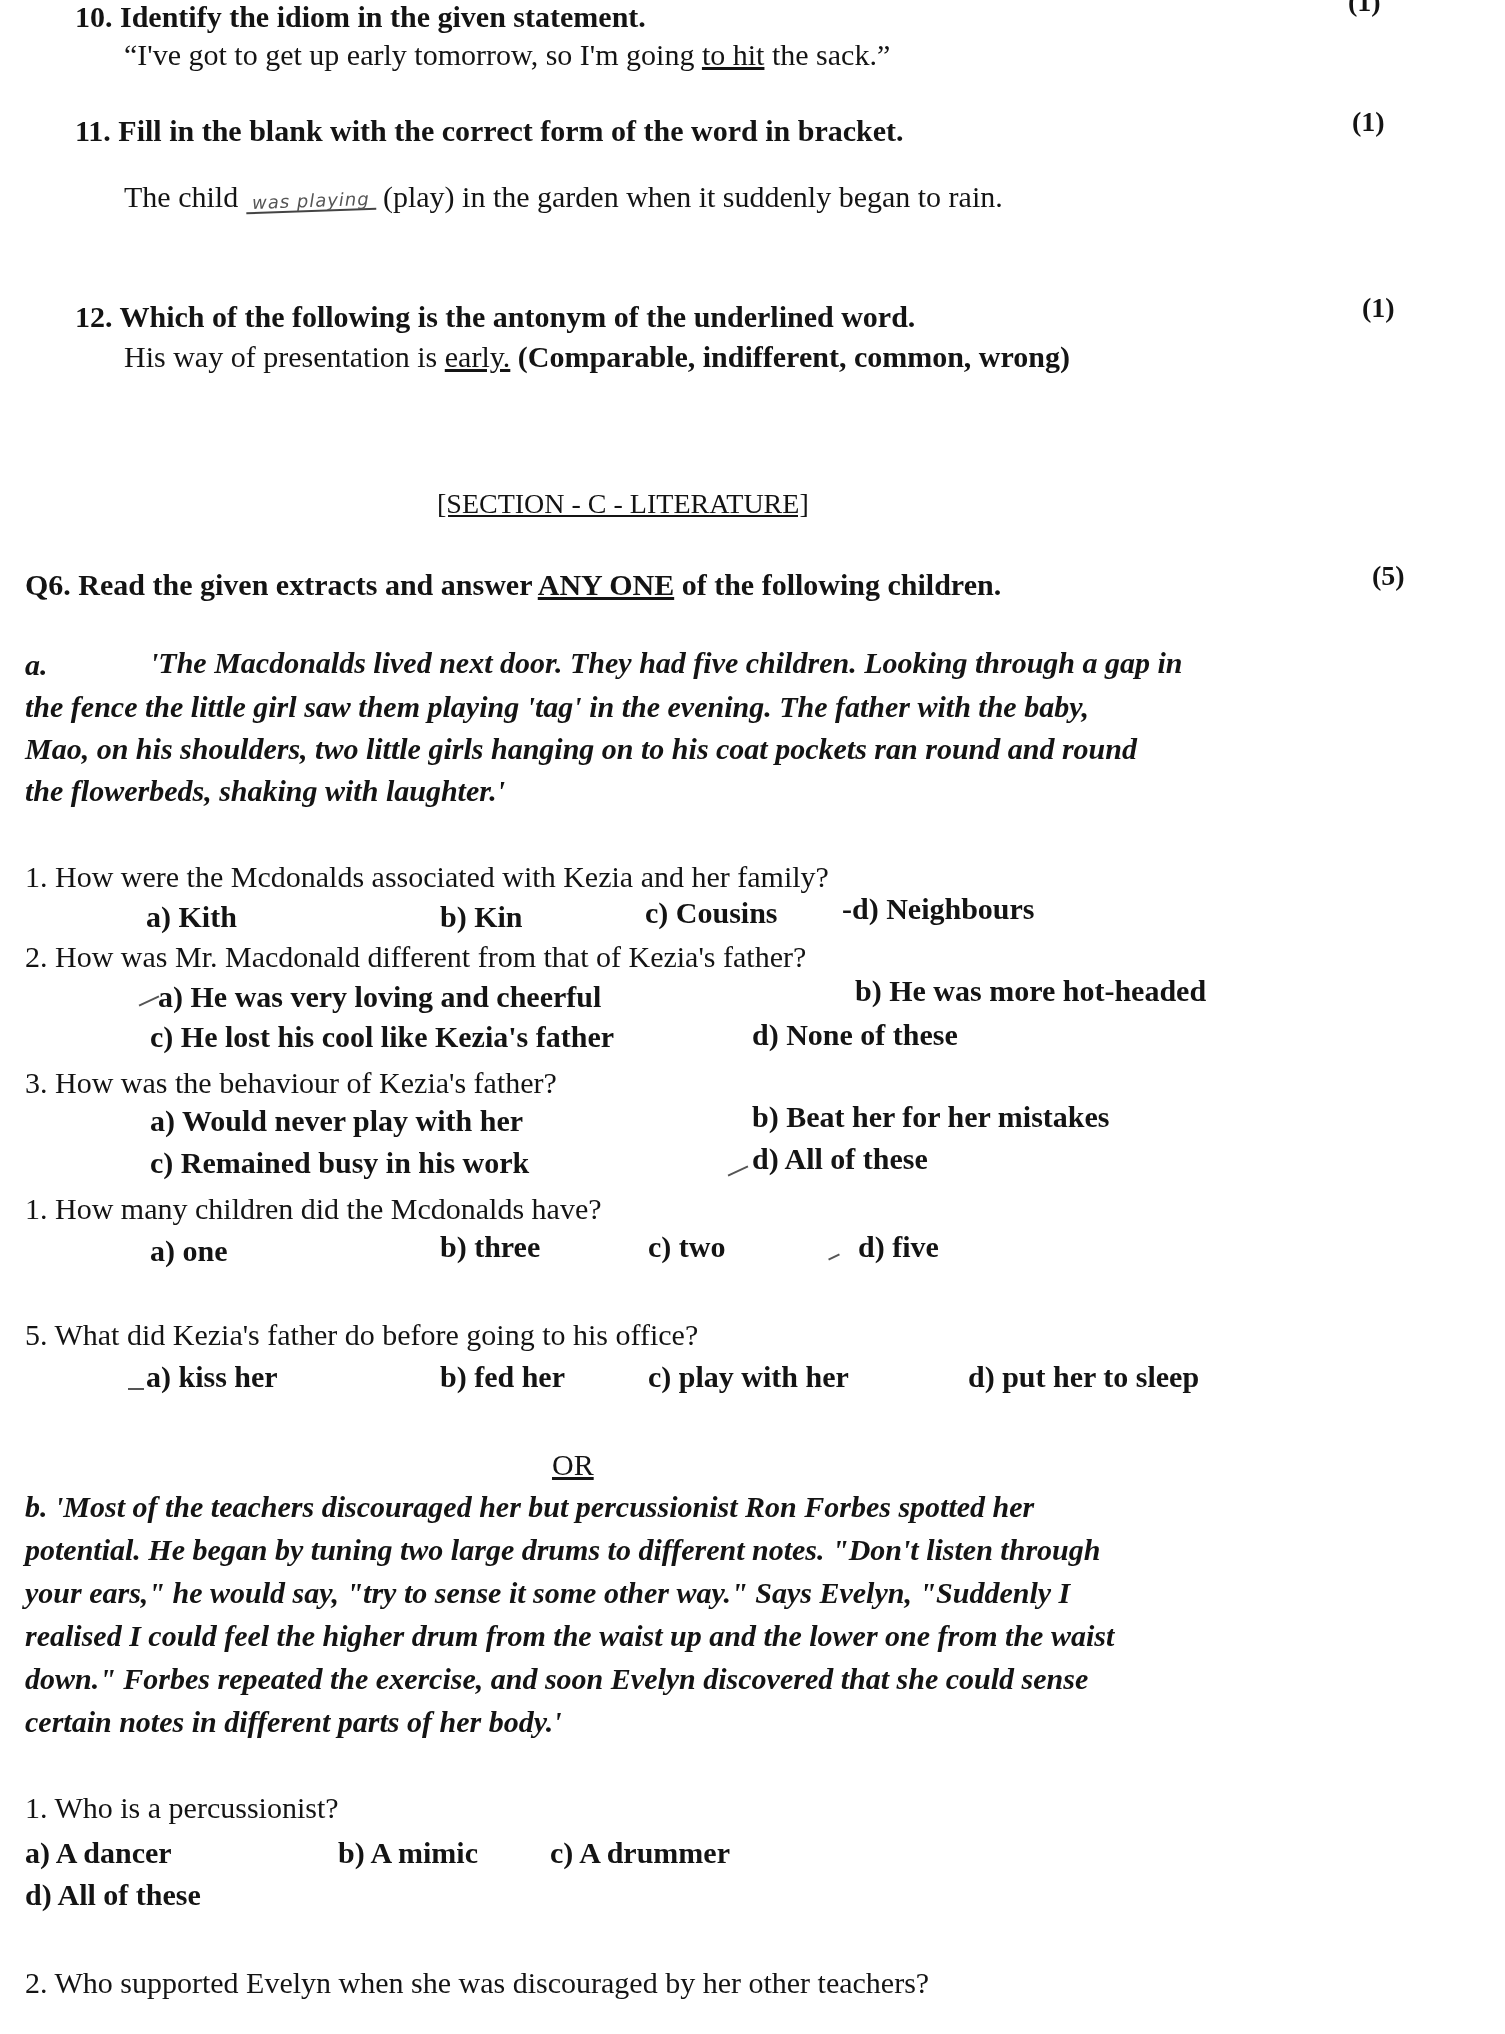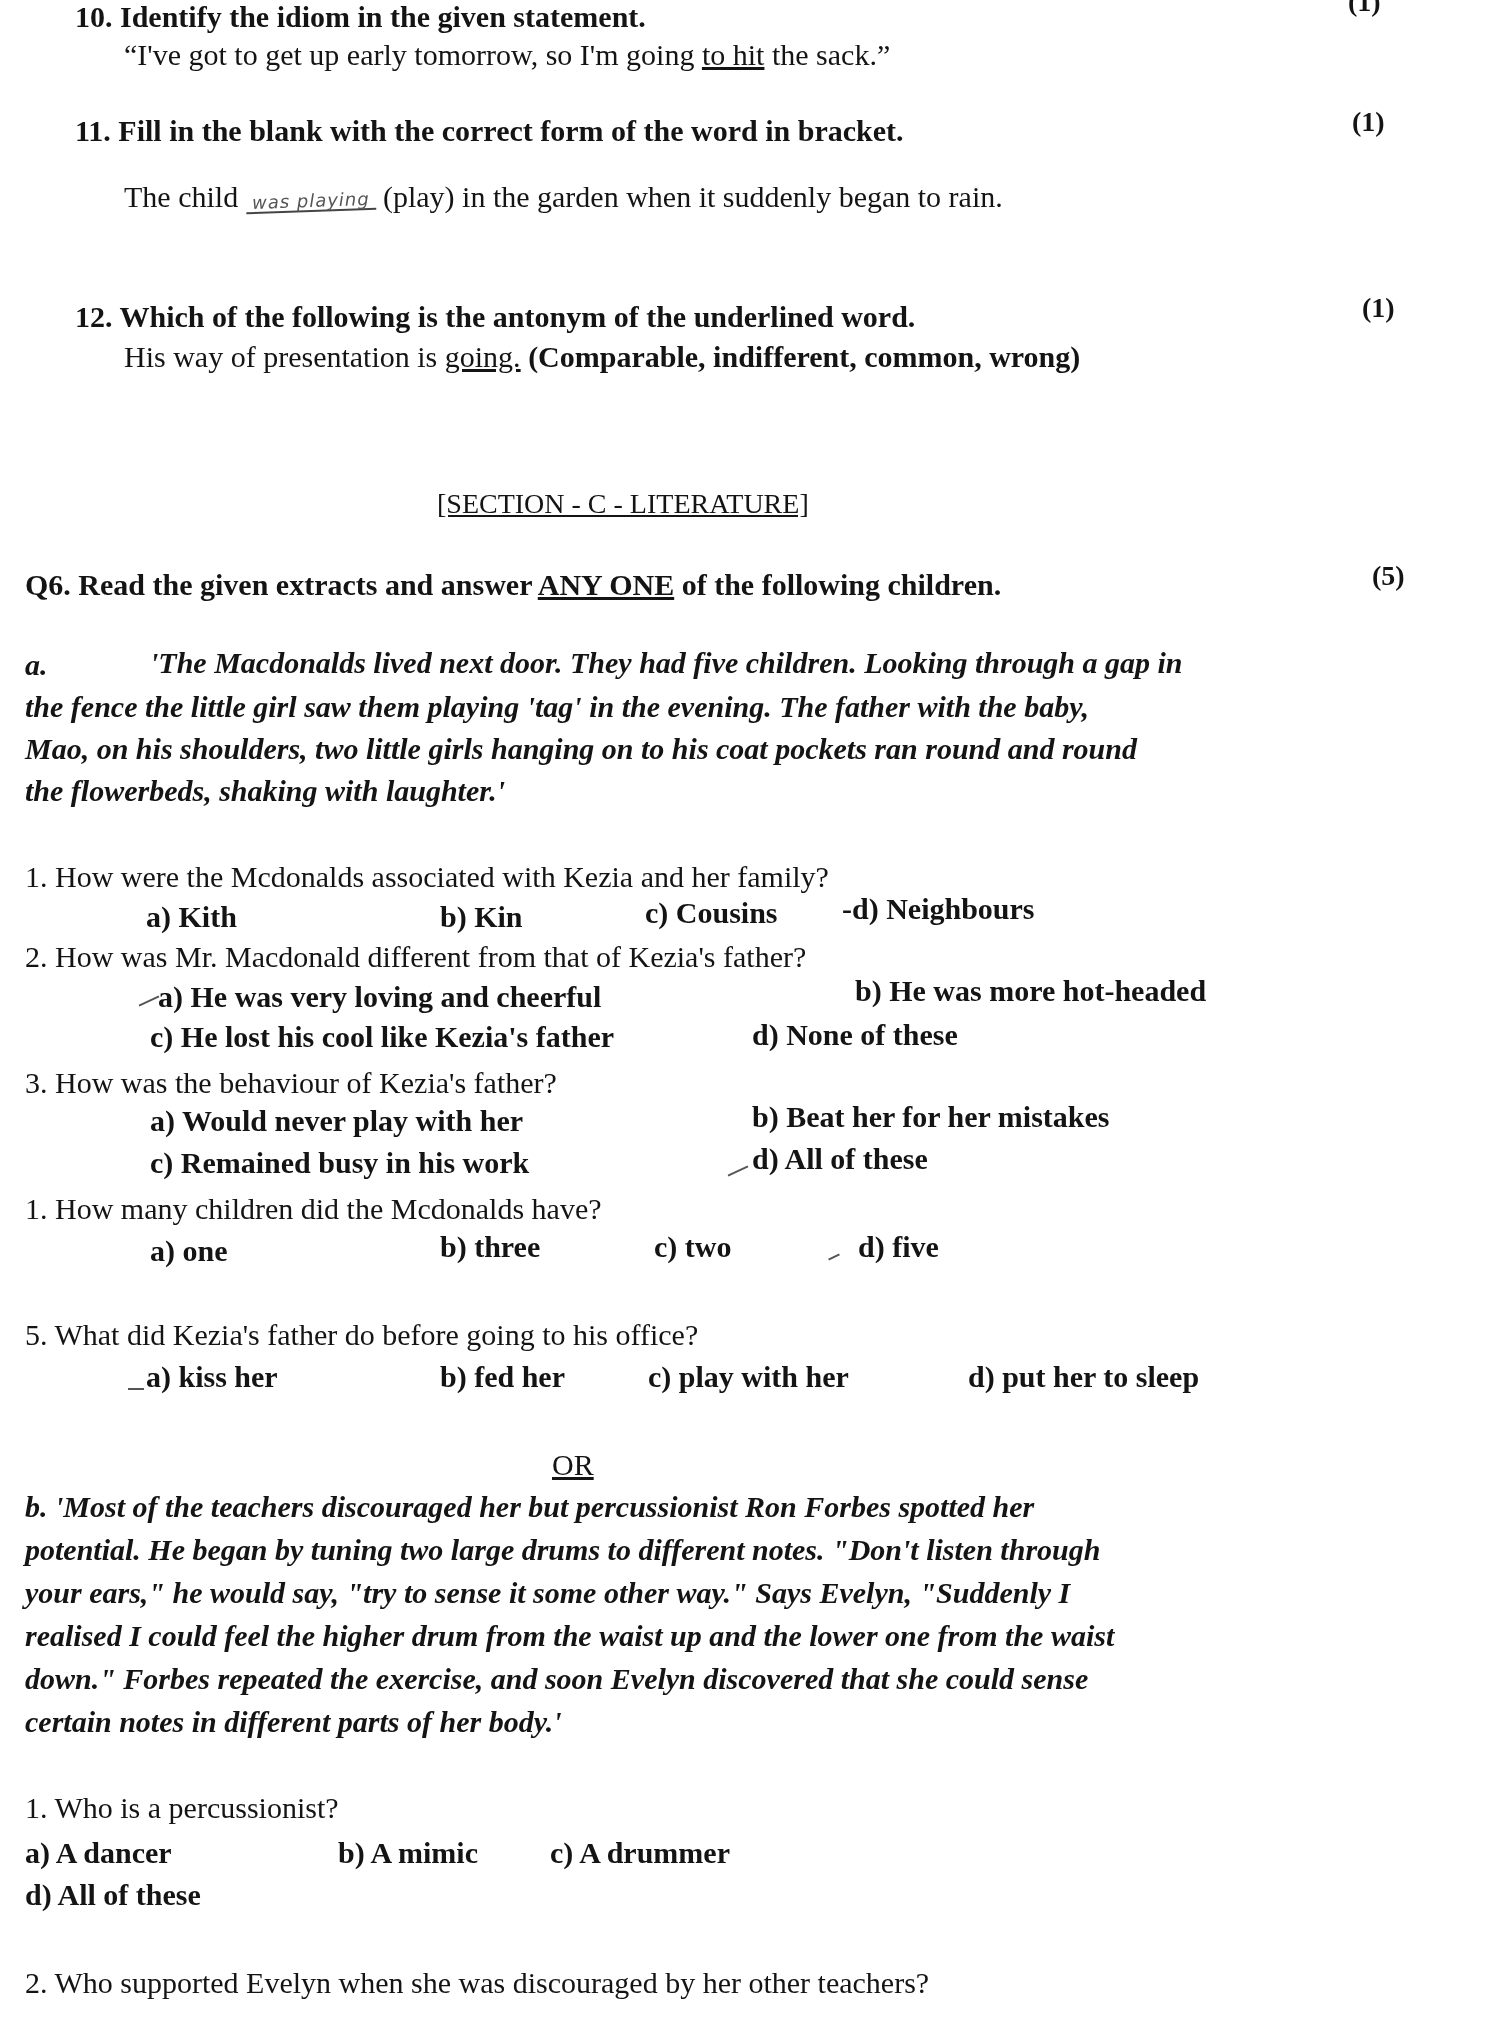--- a/index.html
+++ b/index.html
@@ -24,21 +24,21 @@
 <div class="ln b sz" style="left:75px;top:2px;">10. Identify the idiom in the given statement.</div>
 <div class="mark" style="left:1348px;top:-14px;">(1)</div>
 <div class="ln sz" style="left:124px;top:40px;"><span>“I've got to get up early tomorrow, so I'm going </span><span class="u">to hit</span><span> the sack.”</span></div>
 
 <div class="ln b sz" style="left:75px;top:116px;">11. Fill in the blank with the correct form of the word in bracket.</div>
 <div class="mark" style="left:1352px;top:106px;">(1)</div>
 <div class="ln sz" style="left:124px;top:182px;"><span>The child </span><span class="hw">was  playing</span><span> (play) in the garden when it suddenly began to rain.</span></div>
 
 <div class="ln b sz" style="left:75px;top:302px;">12. Which of the following is the antonym of the underlined word.</div>
 <div class="mark" style="left:1362px;top:292px;">(1)</div>
-<div class="ln sz" style="left:124px;top:342px;"><span>His way of presentation is </span><span class="u">going.</span><span class="b"> (Comparable, indifferent, common, wrong)</span></div>
+<div class="ln sz" style="left:124px;top:342px;"><span>His way of presentation is </span><span class="u">early.</span><span class="b"> (Comparable, indifferent, common, wrong)</span></div>
 
 <div class="ln sec" style="left:437px;top:490px;">[SECTION - C - LITERATURE]</div>
 
 <div class="ln b sz" style="left:25px;top:570px;"><span>Q6.  Read the given extracts and answer </span><span class="u">ANY ONE</span><span> of the following children.</span></div>
 <div class="mark" style="left:1372px;top:560px;">(5)</div>
 
 <div class="ln it sz" style="left:25px;top:650px;">a.</div>
 <div class="ln it sz" style="left:150px;top:648px;">'The Macdonalds lived next door. They had five children. Looking through a gap in</div>
 <div class="ln it sz" style="left:25px;top:692px;">the fence the little girl saw them playing 'tag' in the evening. The father with the baby,</div>
 <div class="ln it sz" style="left:25px;top:734px;">Mao, on his shoulders, two little girls hanging on to his coat pockets ran round and round</div>
@@ -60,21 +60,21 @@
 <div class="ln sz reg" style="left:25px;top:1068px;">3. How was the behaviour of Kezia's father?</div>
 <div class="ln b sz" style="left:150px;top:1106px;">a) Would never play with her</div>
 <div class="ln b sz" style="left:752px;top:1102px;">b) Beat her for her mistakes</div>
 <div class="ln b sz" style="left:150px;top:1148px;">c) Remained busy in his work</div>
 <div class="tick" style="left:727px;top:1170px;"></div>
 <div class="ln b sz" style="left:752px;top:1144px;">d) All of these</div>
 
 <div class="ln sz reg" style="left:25px;top:1194px;">1. How many children did the Mcdonalds have?</div>
 <div class="ln b sz" style="left:150px;top:1236px;">a) one</div>
 <div class="ln b sz" style="left:440px;top:1232px;">b) three</div>
-<div class="ln b sz" style="left:648px;top:1232px;margin-left:6px;">c) two</div>
+<div class="ln b sz" style="left:648px;top:1232px;">c) two</div>
 <div class="tick" style="left:828px;top:1256px;width:12px;"></div>
 <div class="ln b sz" style="left:858px;top:1232px;">d) five</div>
 
 <div class="ln sz reg" style="left:25px;top:1320px;">5. What did Kezia's father do before going to his office?</div>
 <div class="tick" style="left:128px;top:1388px;width:16px;transform:none;"></div>
 <div class="ln b sz" style="left:146px;top:1362px;">a) kiss her</div>
 <div class="ln b sz" style="left:440px;top:1362px;">b) fed her</div>
 <div class="ln b sz" style="left:648px;top:1362px;">c) play with her</div>
 <div class="ln b sz" style="left:968px;top:1362px;">d) put her to sleep</div>
 

